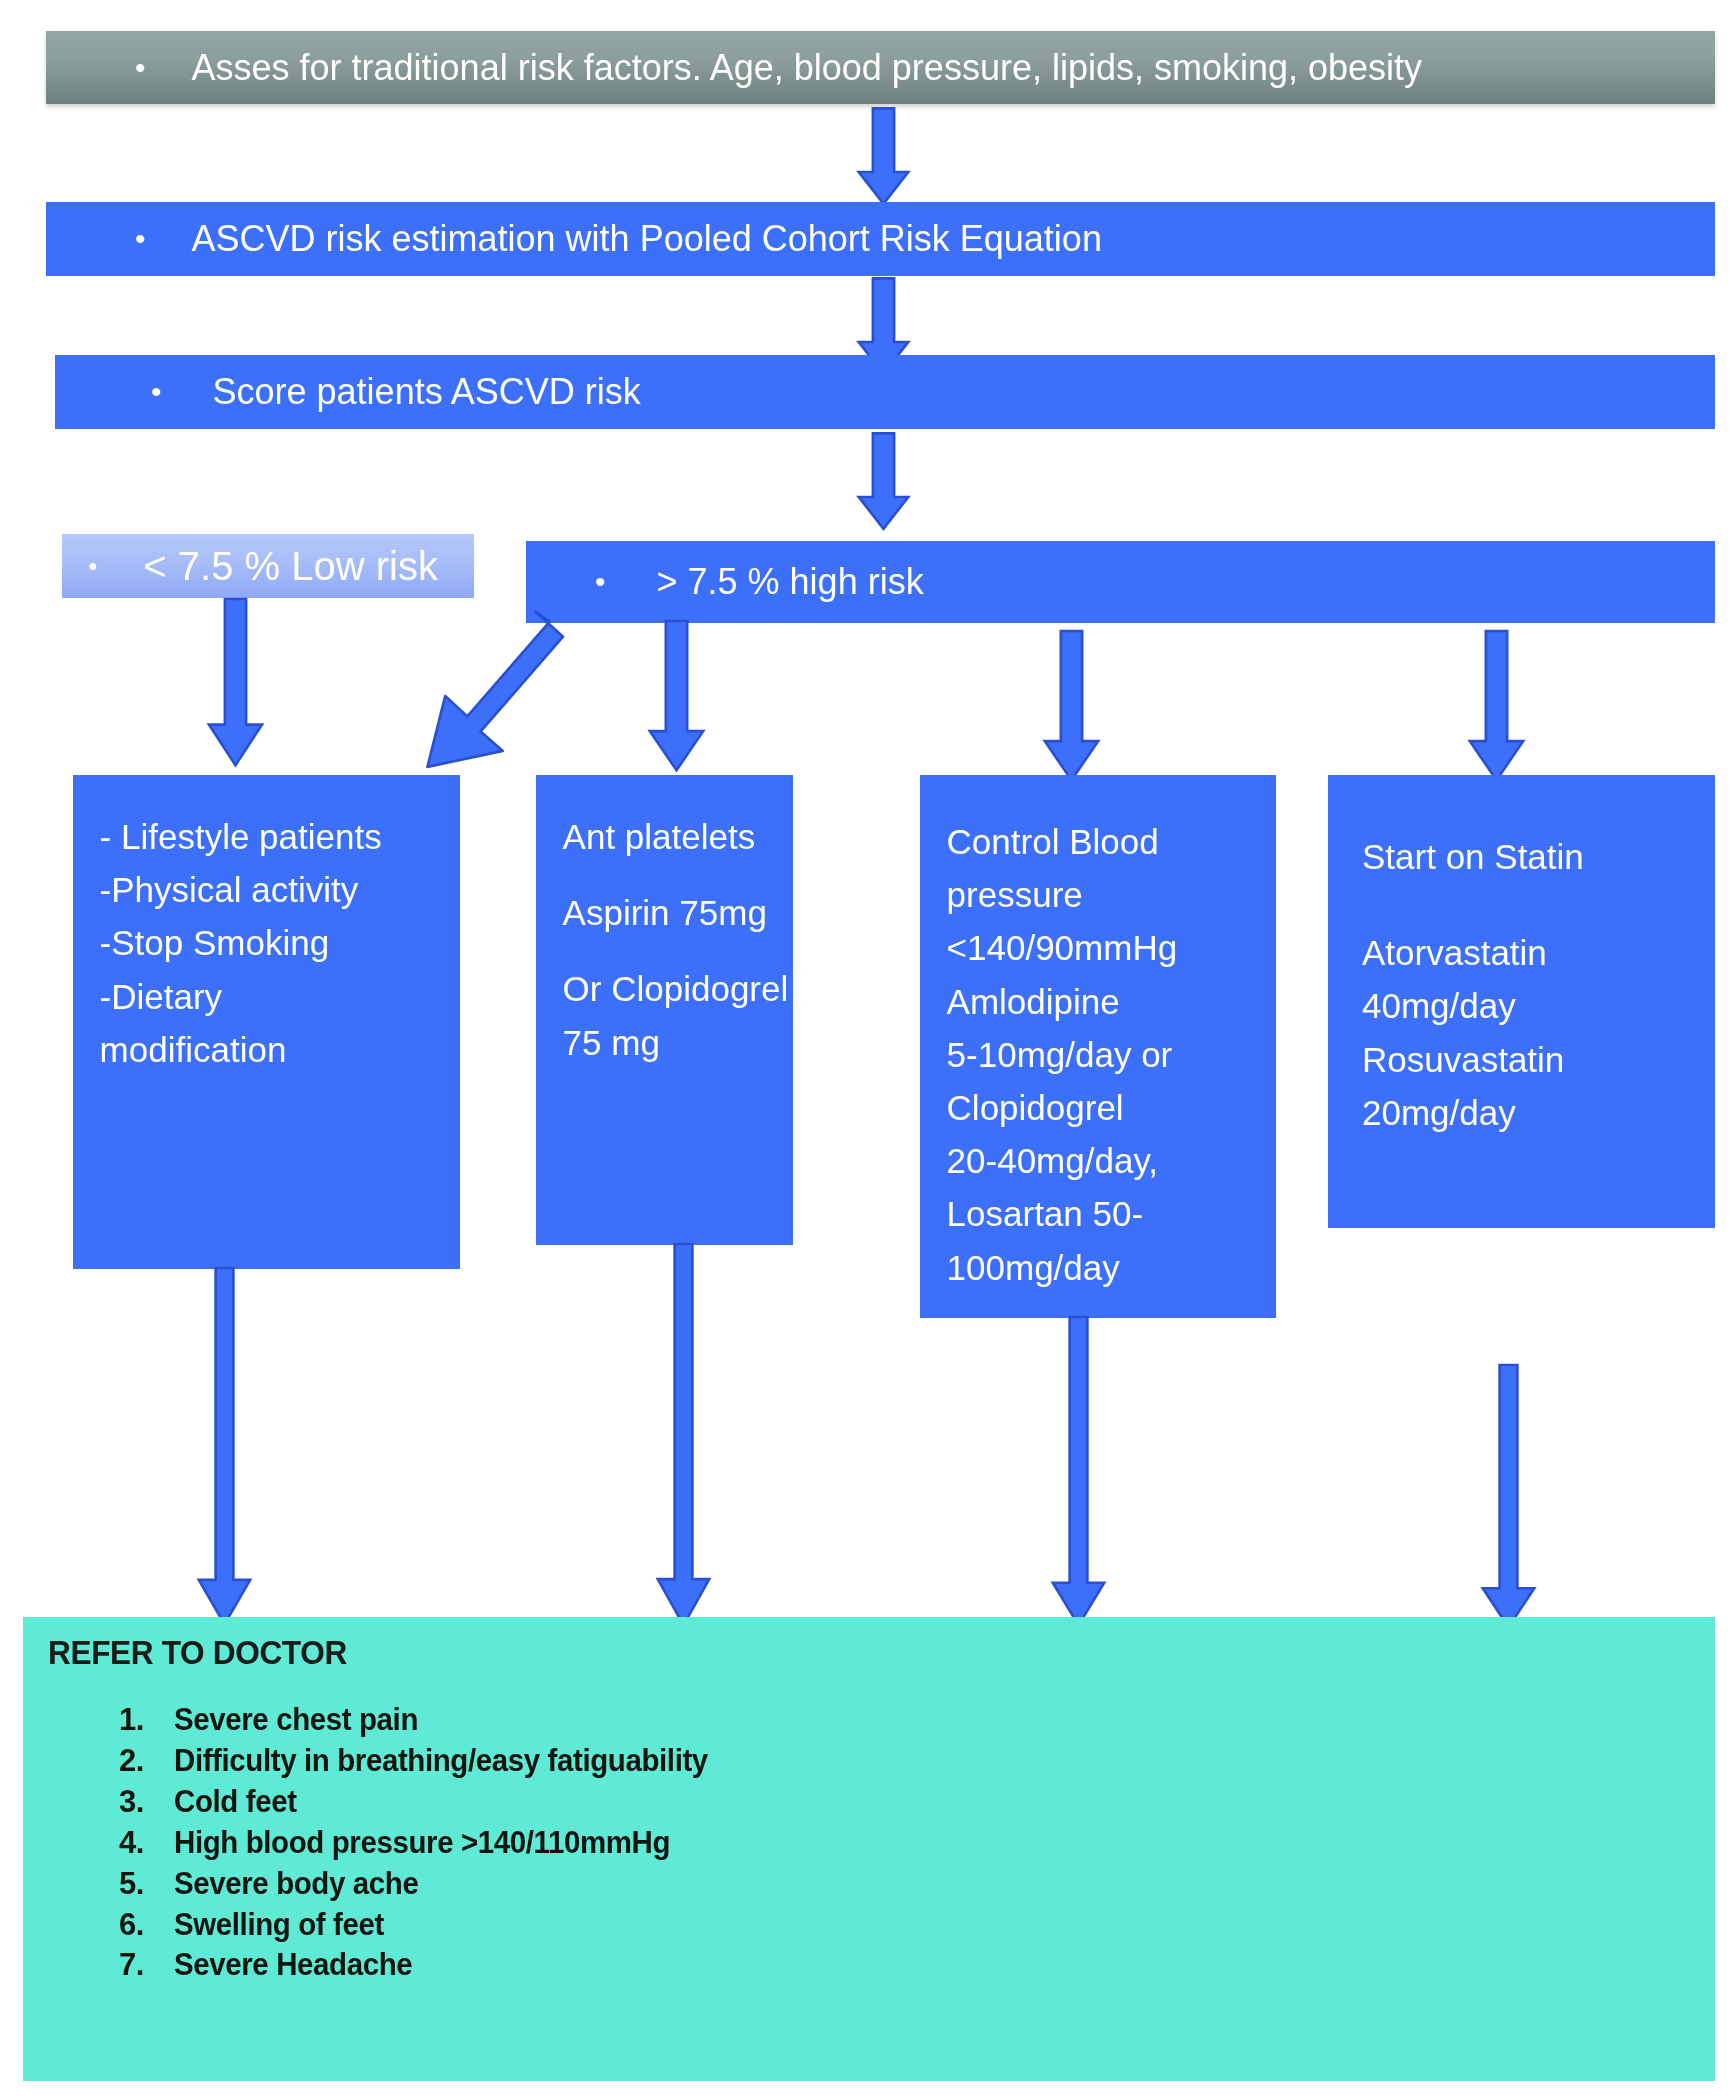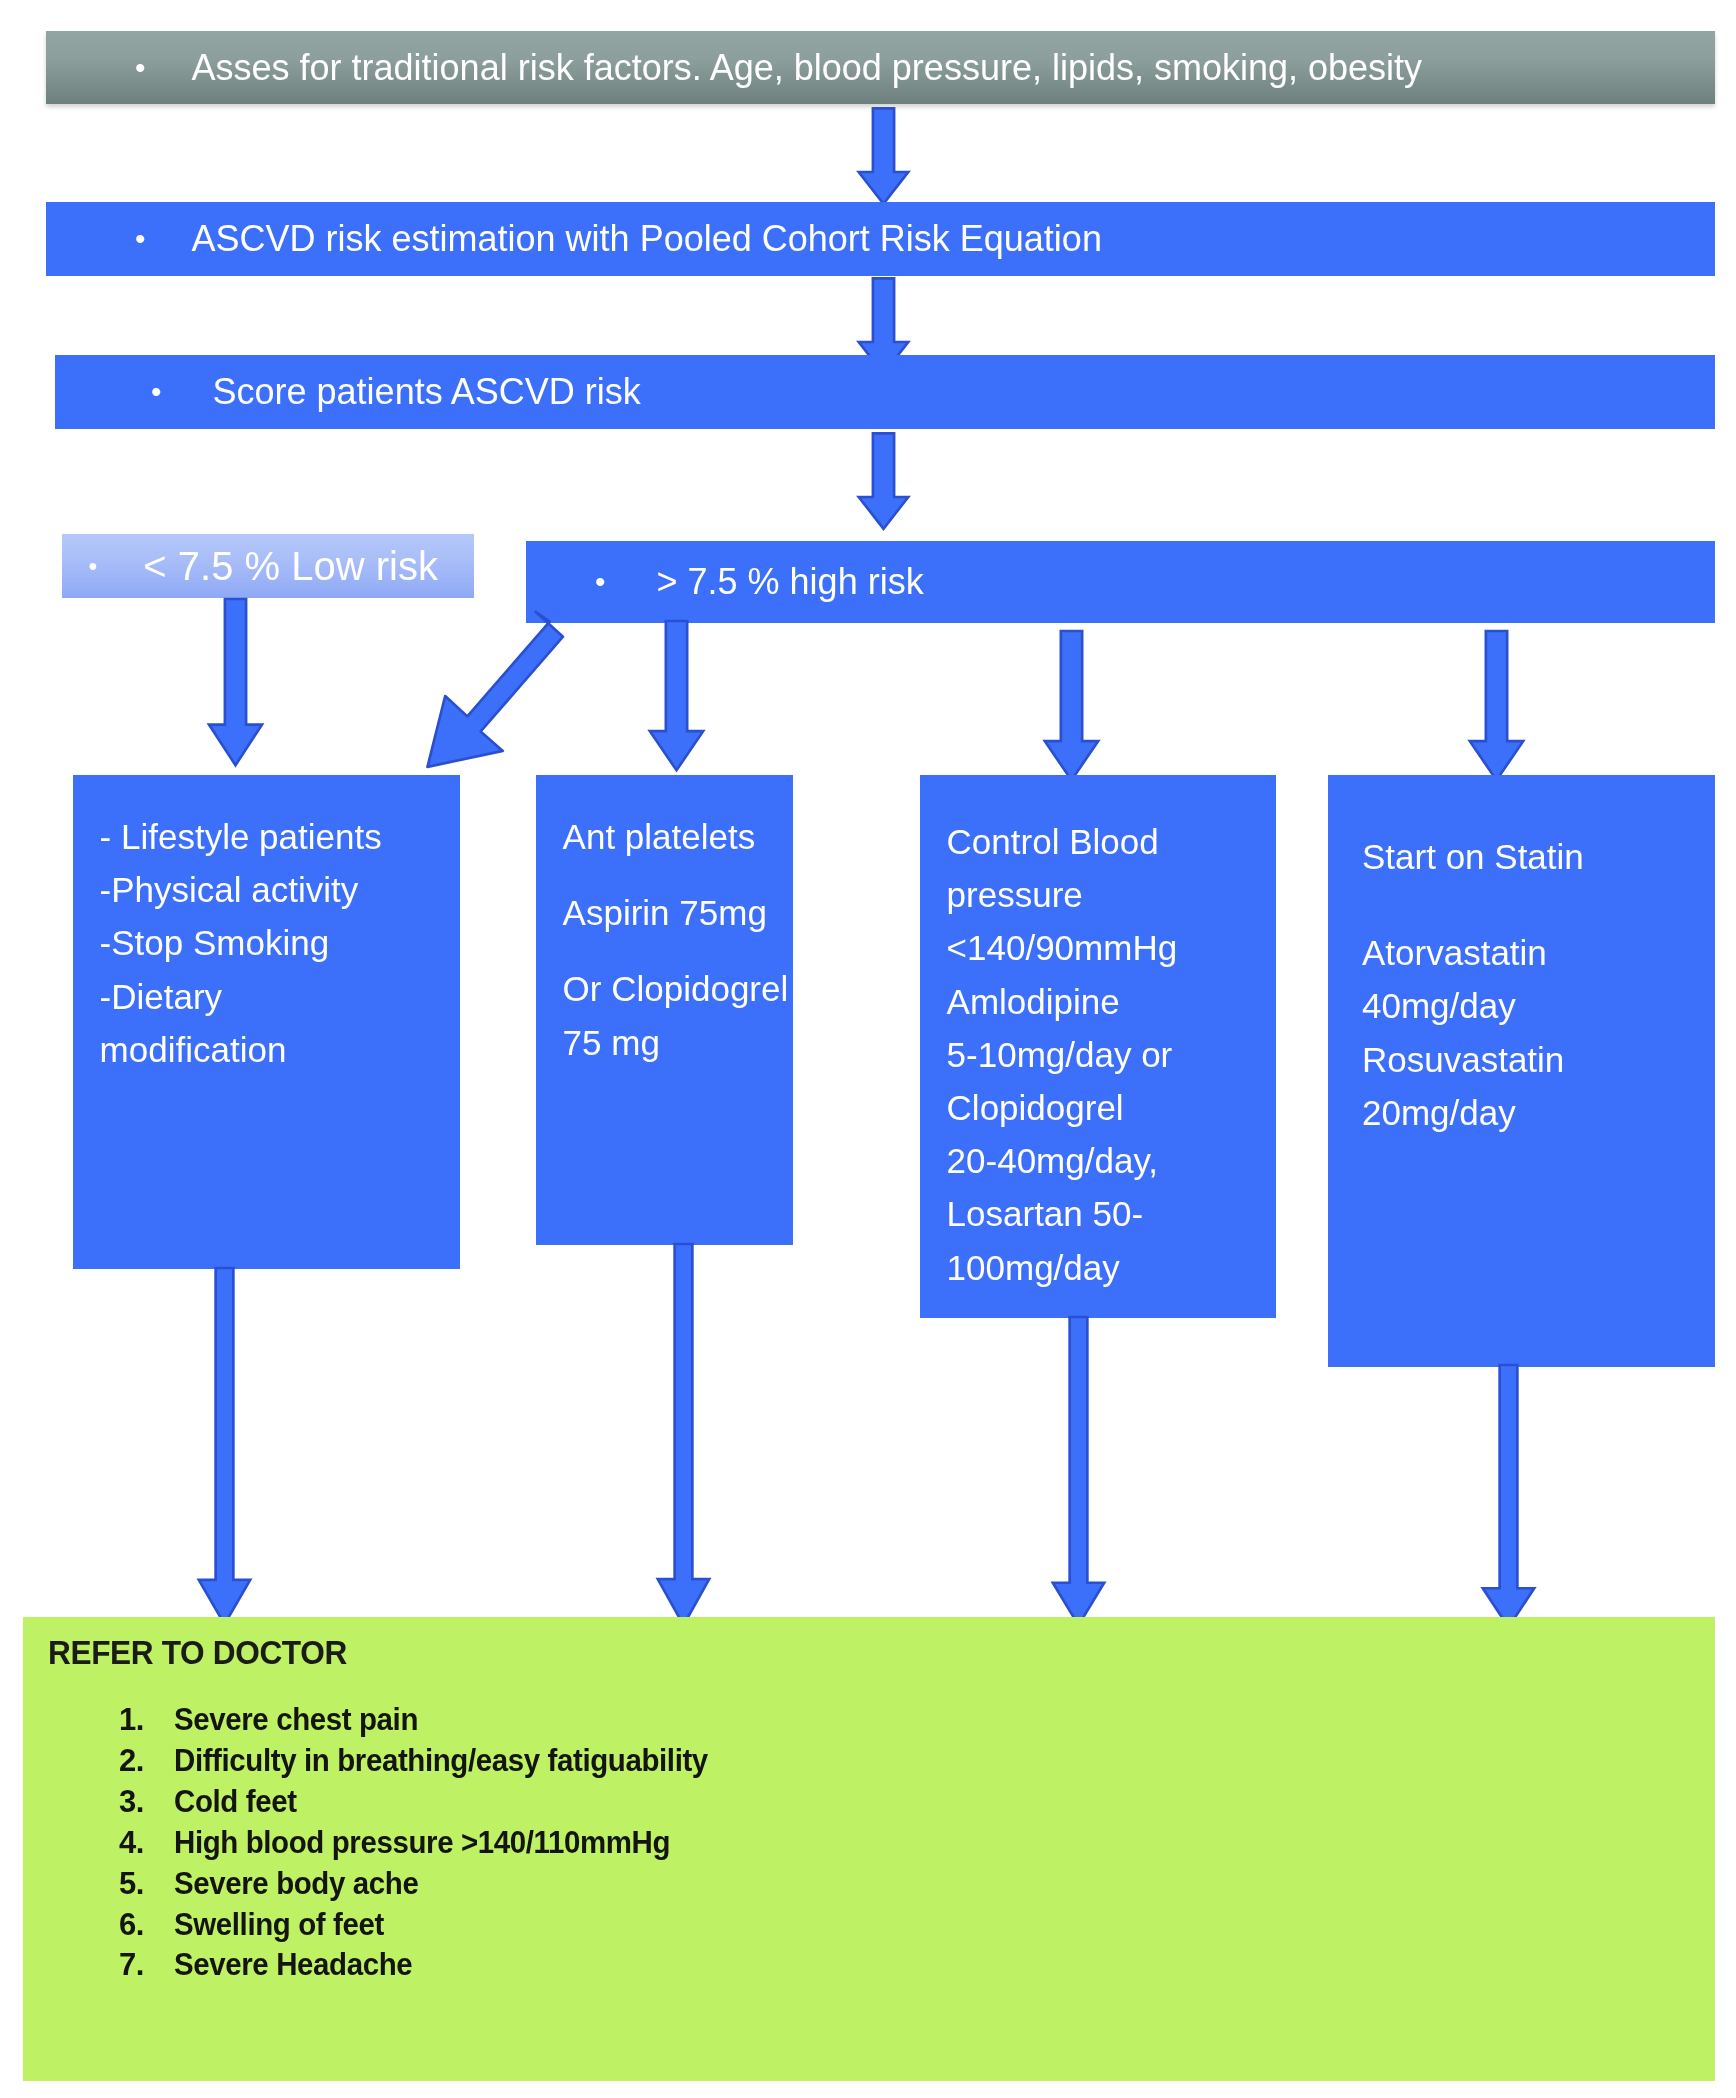--- a/index.html
+++ b/index.html
@@ -76,21 +76,21 @@
     font-size: 35px;
     line-height: 1.52;
     color: #ffffff;
     white-space: pre;
   }
   .card .gap { height: 23px; }
 
   
   .refer {
     position: absolute;
-    background: #bef264;
+    background: #5eead4;
     box-sizing: border-box;
   }
   .refer-title {
     position: absolute;
     left: 25px;
     top: 16px;
     font-size: 34px;
     font-weight: bold;
     letter-spacing: -0.4px;
     color: #1b1b18;
@@ -238,21 +238,21 @@
     <div class="line">pressure</div>
     <div class="line">&lt;140/90mmHg</div>
     <div class="line">Amlodipine</div>
     <div class="line">5-10mg/day or</div>
     <div class="line">Clopidogrel</div>
     <div class="line">20-40mg/day,</div>
     <div class="line">Losartan 50-</div>
     <div class="line">100mg/day</div>
   </div>
 
-  <div class="card" style="left:1328px; top:775px; width:387px; height:592px; padding-top:55px; padding-left:34px;">
+  <div class="card" style="left:1328px; top:775px; width:387px; height:453px; padding-top:55px; padding-left:34px;">
     <div class="line">Start on Statin</div>
     <div class="gap" style="height:43px;"></div>
     <div class="line">Atorvastatin</div>
     <div class="line">40mg/day</div>
     <div class="line">Rosuvastatin</div>
     <div class="line">20mg/day</div>
   </div>
 
   <div class="arrow" style="left:195px; top:1268px; width:59px; height:358px;">
     <svg width="59" height="358" viewBox="0 0 66 404">

